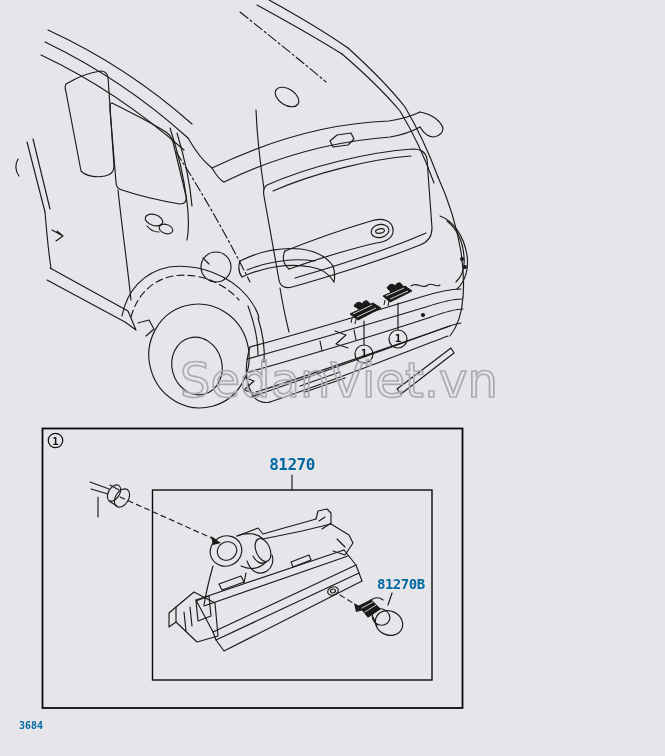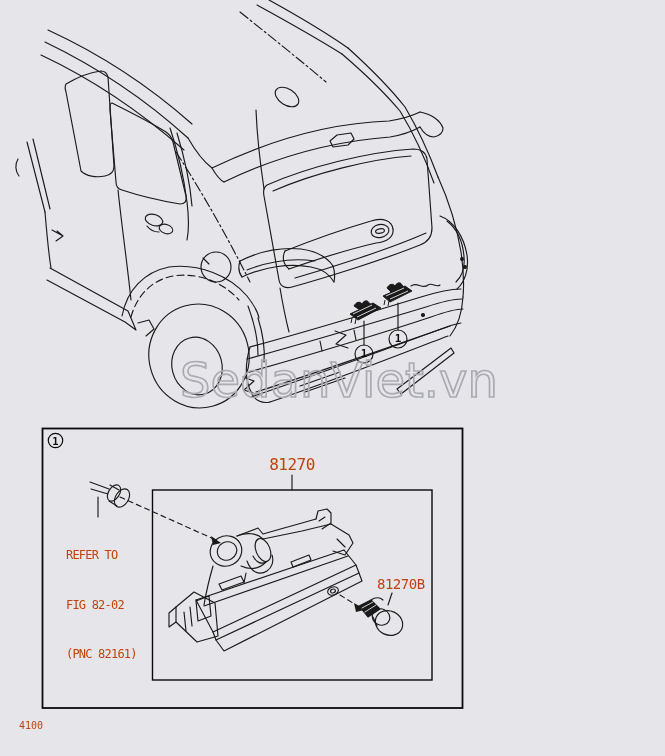--- a/index.html
+++ b/index.html
@@ -1,22 +1,22 @@
 <!DOCTYPE html>
 <html><head>
 <meta charset="utf-8">
 <style>
   html,body{margin:0;padding:0;}
   body{width:665px;height:756px;overflow:hidden;}
   .stage{position:relative;width:665px;height:756px;background:#e6e6ea;
          font-family:"DejaVu Sans Mono",monospace;}
   svg{position:absolute;left:0;top:0;}
   .lineart{stroke:#1a1a1a;fill:none;stroke-width:1.15;stroke-linecap:round;stroke-linejoin:round;}
-  .lbl{position:absolute;font-family:"DejaVu Sans Mono",monospace;font-weight:400;
-       color:#c2410c;white-space:pre;}
+  .lbl{position:absolute;font-family:"DejaVu Sans Mono",monospace;font-weight:700;
+       color:#0369a1;white-space:pre;}
   .part-main{left:264px;top:455px;width:56px;text-align:center;font-size:16px;letter-spacing:-0.5px;}
   .part-bulb{left:377px;top:576px;font-size:14px;letter-spacing:-0.5px;}
   .refer-note{left:66px;top:514px;font-size:12px;line-height:16.5px;letter-spacing:-0.8px;}
   .fig-code{left:19px;top:720px;font-size:10px;}
   .marker{position:absolute;width:16px;height:16px;line-height:16px;text-align:center;
           font-size:11px;font-weight:700;color:#101010;}
   .watermark{position:absolute;left:180px;top:352px;font-family:"DejaVu Sans",sans-serif;
              font-size:48px;font-weight:400;letter-spacing:0px;color:transparent;
              -webkit-text-stroke:1.7px #aaaab2;z-index:5;pointer-events:none;}
 </style>
@@ -197,21 +197,16 @@
 
   <div class="watermark">SedanViet.vn</div>
 
   <div class="marker" style="left:356px;top:346px;">1</div>
   <div class="marker" style="left:390px;top:331px;">1</div>
   <div class="marker" style="left:47.5px;top:433px;font-size:10.5px;">1</div>
 
   <div class="lbl part-main">81270</div>
   <div class="lbl part-bulb">81270B</div>
 
-  <div class="lbl refer-note">
-    <div>REFER TO</div>
-    <div>FIG 82-02</div>
-    <div>(PNC 82161)</div>
-  </div>
-
-  <div class="lbl fig-code">4100</div>
+
+  <div class="lbl fig-code">3684</div>
 
 </div>
 
 </body></html>

